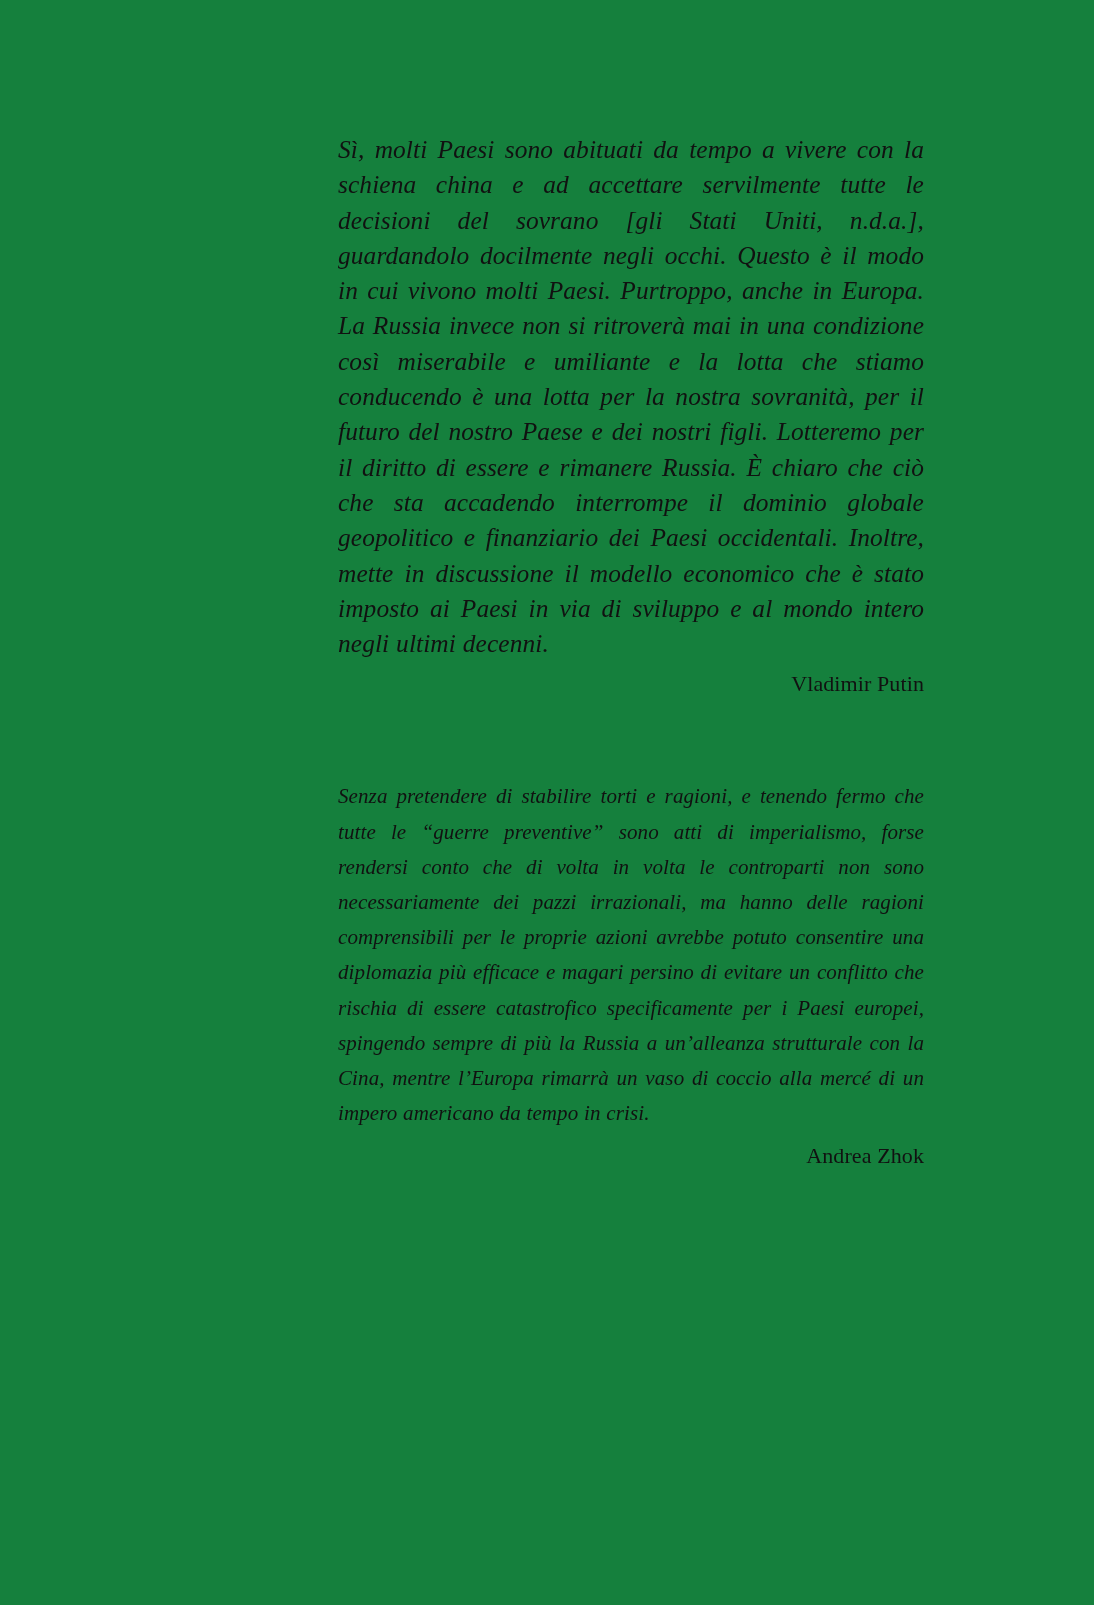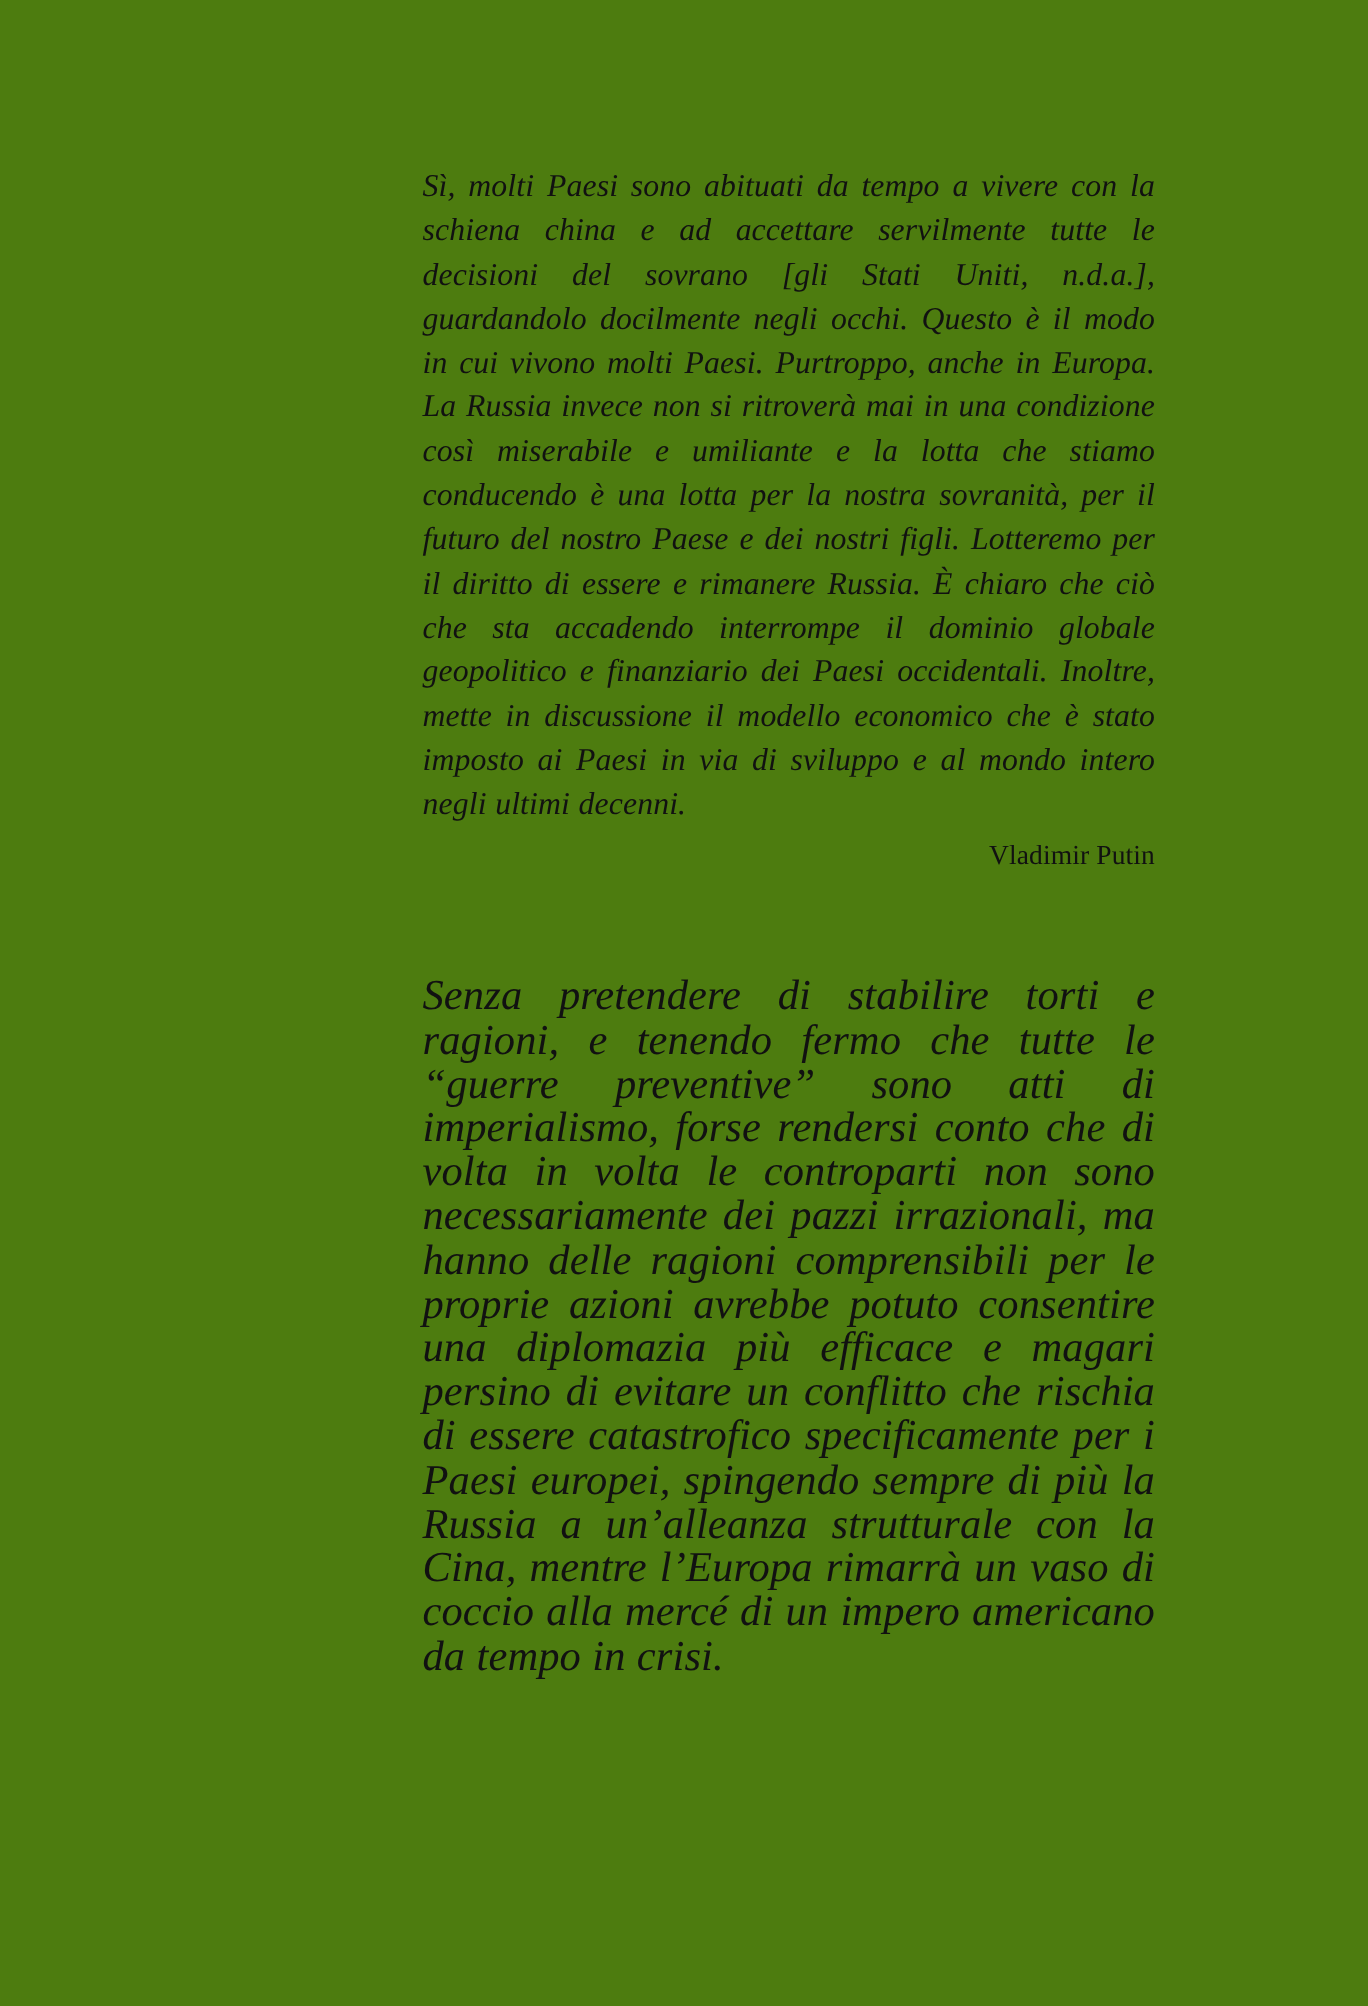--- a/index.html
+++ b/index.html
@@ -4,21 +4,21 @@
 <style>
   html, body {
     margin: 0;
     padding: 0;
     background: #ffffff;
   }
   .page {
     position: relative;
     width: 1094px;
     height: 1605px;
-    background: #4d7c0f;
+    background: #15803d;
     margin: 0 auto;
     overflow: hidden;
     font-family: "Liberation Serif", "DejaVu Serif", serif;
     color: #111111;
   }
   .content {
     position: absolute;
     left: 338px;
     top: 132px;
     width: 586px;
@@ -51,38 +51,39 @@
     font-style: normal;
     font-size: 22px;
     line-height: 34px;
     text-align: right;
     margin: 6px 0 0 0;
     letter-spacing: 0.1px;
   }
   
   .block-1 .quote-text { font-size: 25.4px; line-height: 35.3px; }
   .block-2 { margin-top: 86px; }
-  .block-2 .quote-text { font-size: 34px; line-height: 35.2px; }
+  .block-2 .quote-text { font-size: 21px; line-height: 35.2px; }
   .block-2 .attribution { margin-top: 8px; }
   .block-3 { margin-top: 86px; }
   .block-3 .quote-text { font-size: 25.4px; line-height: 35.4px; }
   .block-3 .attribution { margin-top: 8px; }
 </style>
 </head>
 <body>
 
 <div class="page">
   <div class="content">
 
     <div class="quote-block block-1">
       <p class="quote-text">Sì, molti Paesi sono abituati da tempo a vivere con la schiena china e ad accettare servilmente tutte le decisioni del sovrano [gli Stati Uniti, n.d.a.], guardandolo docilmente negli occhi. Questo è il modo in cui vivono molti Paesi. Purtroppo, anche in Europa. La Russia invece non si ritroverà mai in una condizione così miserabile e umiliante e la lotta che stiamo conducendo è una lotta per la nostra sovranità, per il futuro del nostro Paese e dei nostri figli. Lotteremo per il diritto di essere e rimanere Russia. È chiaro che ciò che sta accadendo interrompe il dominio globale geopolitico e finanziario dei Paesi occidentali. Inoltre, mette in discussione il modello economico che è stato imposto ai Paesi in via di sviluppo e al mondo intero negli ultimi decenni.</p>
       <p class="attribution">Vladimir Putin</p>
     </div>
 
     <div class="quote-block block-2">
       <p class="quote-text">Senza pretendere di stabilire torti e ragioni, e tenendo fermo che tutte le “guerre preventive” sono atti di imperialismo, forse rendersi conto che di volta in volta le controparti non sono necessariamente dei pazzi irrazionali, ma hanno delle ragioni comprensibili per le proprie azioni avrebbe potuto consentire una diplomazia più efficace e magari persino di evitare un conflitto che rischia di essere catastrofico specificamente per i Paesi europei, spingendo sempre di più la Russia a un’alleanza strutturale con la Cina, mentre l’Europa rimarrà un vaso di coccio alla mercé di un impero americano da tempo in crisi.</p>
+      <p class="attribution">Andrea Zhok</p>
     </div>
 
     <div class="quote-block block-3">
     </div>
 
   </div>
 </div>
 
 </body></html>

